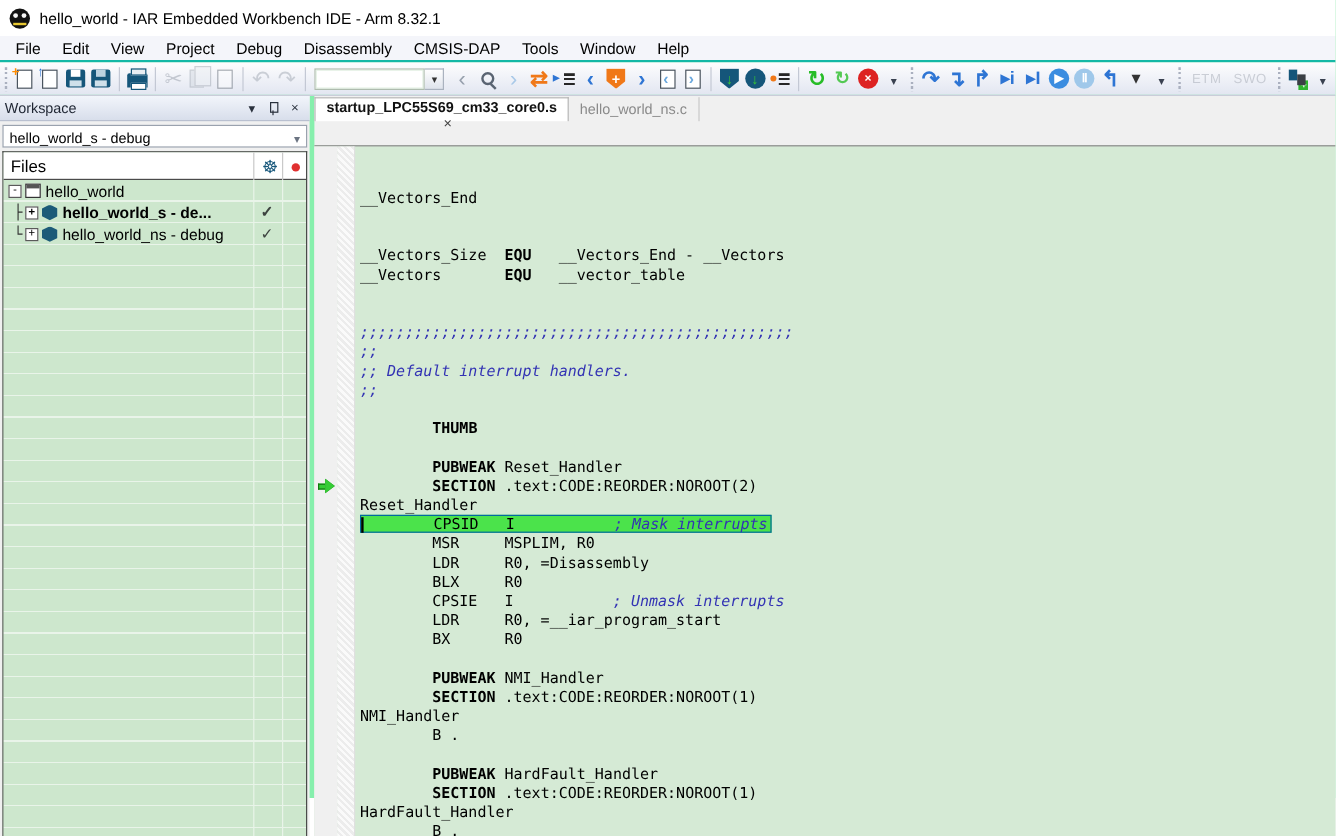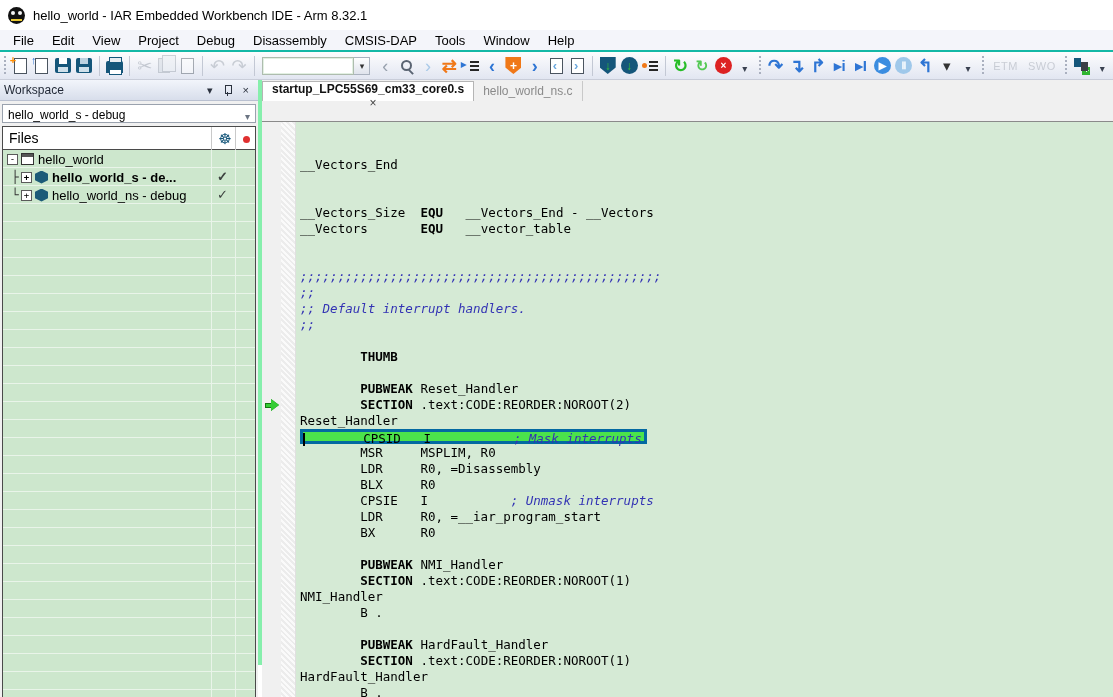--- a/index.html
+++ b/index.html
@@ -98,21 +98,21 @@
   .tab.active { background:#ffffff; border:1px solid #b5b5b5; border-bottom:none; font-weight:bold; color:#111;flex-direction:column; }
   .tab.inactive { color:#8a8a8a; background:transparent; }
   .tab .close { margin-left:10px; font-weight:normal; color:#444; font-size:12px; }
   #editor-box { position:absolute; left:0; top:41px; width:100%; bottom:0; border-top:1px solid #8a8a8a; background:#d5ead5; }
   #bp-margin { position:absolute; left:0; top:0; bottom:0; width:19px; background:#f0f0f0; }
   #fold-margin { position:absolute; left:19px; top:0; bottom:0; width:15px; background:repeating-linear-gradient(45deg,#fafafa 0 2px,#ececec 2px 4px); border-right:1px solid #e0e0e0; }
   #code-pane { position:absolute; left:34px; top:0; right:0; bottom:0; padding:3px 0 0 4px; font-family:"DejaVu Sans Mono","Liberation Mono",monospace; font-size:12.5px; line-height:16px; color:#000; overflow:hidden;margin-top:32px; }
   .code-line { white-space:pre; height:16px; }
   .seg-k { font-weight:bold; }
   .seg-c { color:#3333b4; font-style:italic; }
-  .hl-box { display:inline-block; background:#4be34b; border:3px solid #0369a1; height:15px; line-height:13px; position:relative; padding-right:2px; }
+  .hl-box { display:inline-block; background:#4be34b; border:1px solid #0369a1; height:15px; line-height:13px; position:relative; padding-right:2px; }
   .caret { display:inline-block; width:2px; height:13px; background:#000; vertical-align:middle; margin-right:-2px; }
   #exec-arrow { position:absolute; left:3px; width:14px; height:9px; }
   #exec-arrow .shaft { position:absolute; left:0; top:2px; width:6px; height:5px; background:#35cc35; border:1px solid #117a11; border-right:none; }
   #exec-arrow .head { position:absolute; left:6px; top:-2px; width:0; height:0; border-left:8px solid #35cc35; border-top:6px solid transparent; border-bottom:6px solid transparent; filter:drop-shadow(0 0 0.5px #117a11); }
 </style>
 </head>
 <body>
 
 <div id="app">
 

